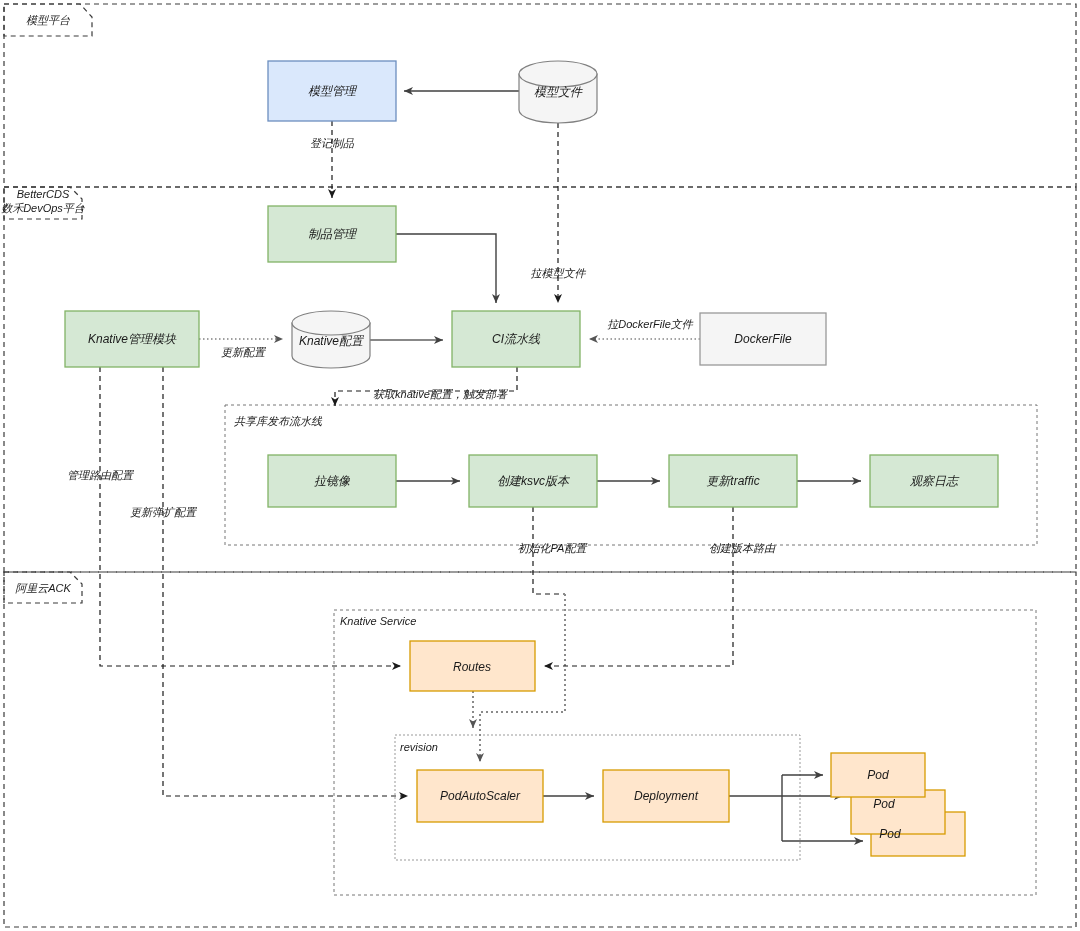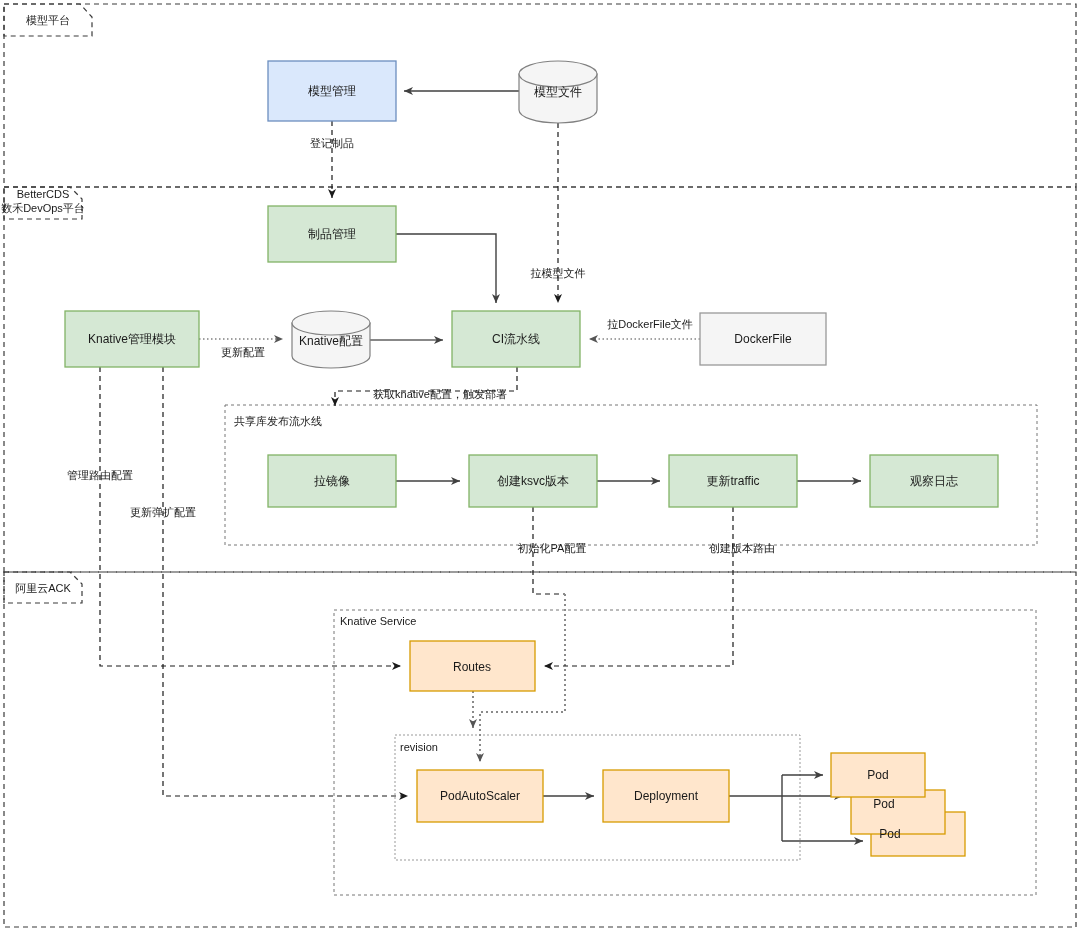--- a/index.html
+++ b/index.html
@@ -1,17 +1,17 @@
 <!DOCTYPE html>
 <html><head>
 <meta charset="utf-8">
 <style>
   html,body{margin:0;padding:0;background:#ffffff;}
   body{font-family:"Liberation Sans","DejaVu Sans",sans-serif;}
-  #canvas{position:relative;width:1080px;height:931px;background:#fff;overflow:hidden;}
+  #canvas{position:relative;width:1080px;height:931px;background:#fff;overflow:hidden;font-style:italic;}
   svg{position:absolute;left:0;top:0;}
   text{font-family:"Liberation Sans","DejaVu Sans",sans-serif;fill:#1a1a1a;}
   .node-lbl{font-size:12px;}
   .pool-lbl{font-size:11px;}
   .edge-lbl{font-size:11px;}
 </style>
 </head>
 <body>
 
 <div id="canvas">

